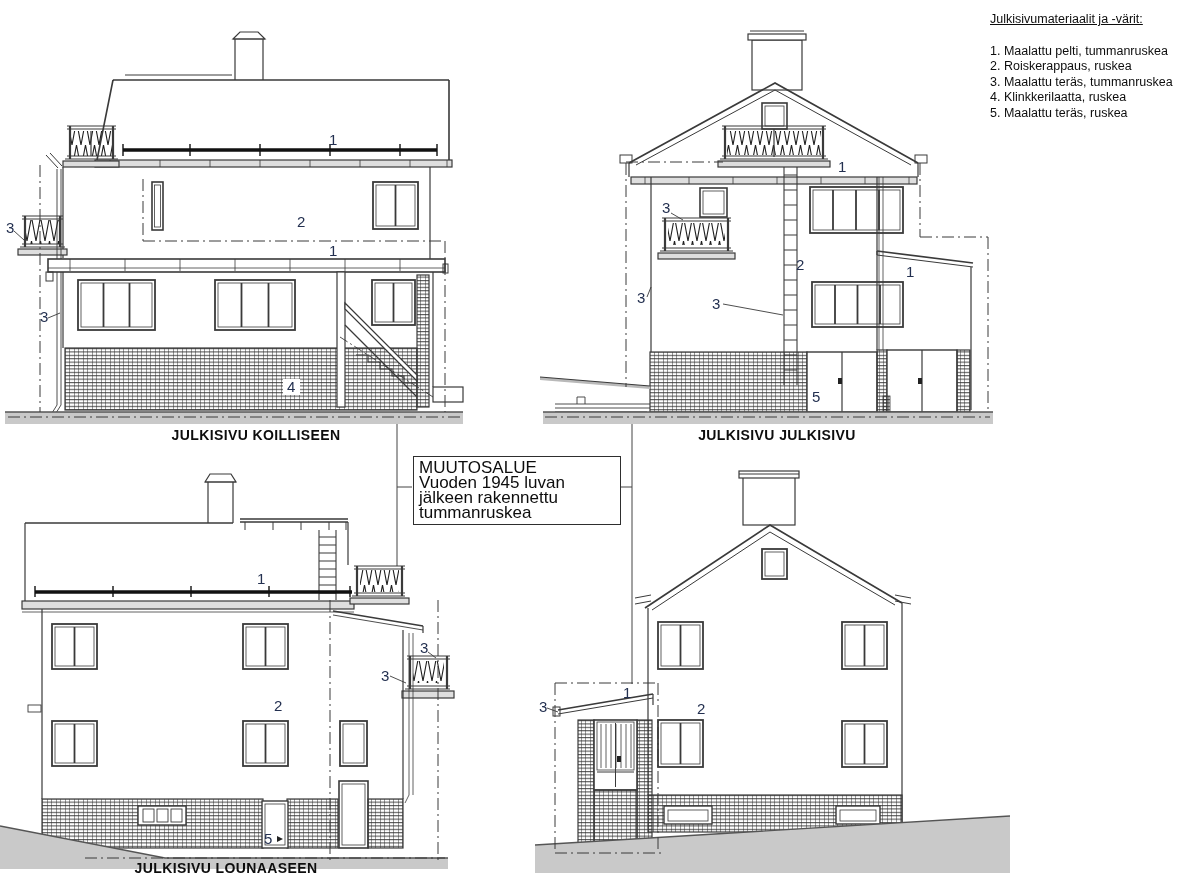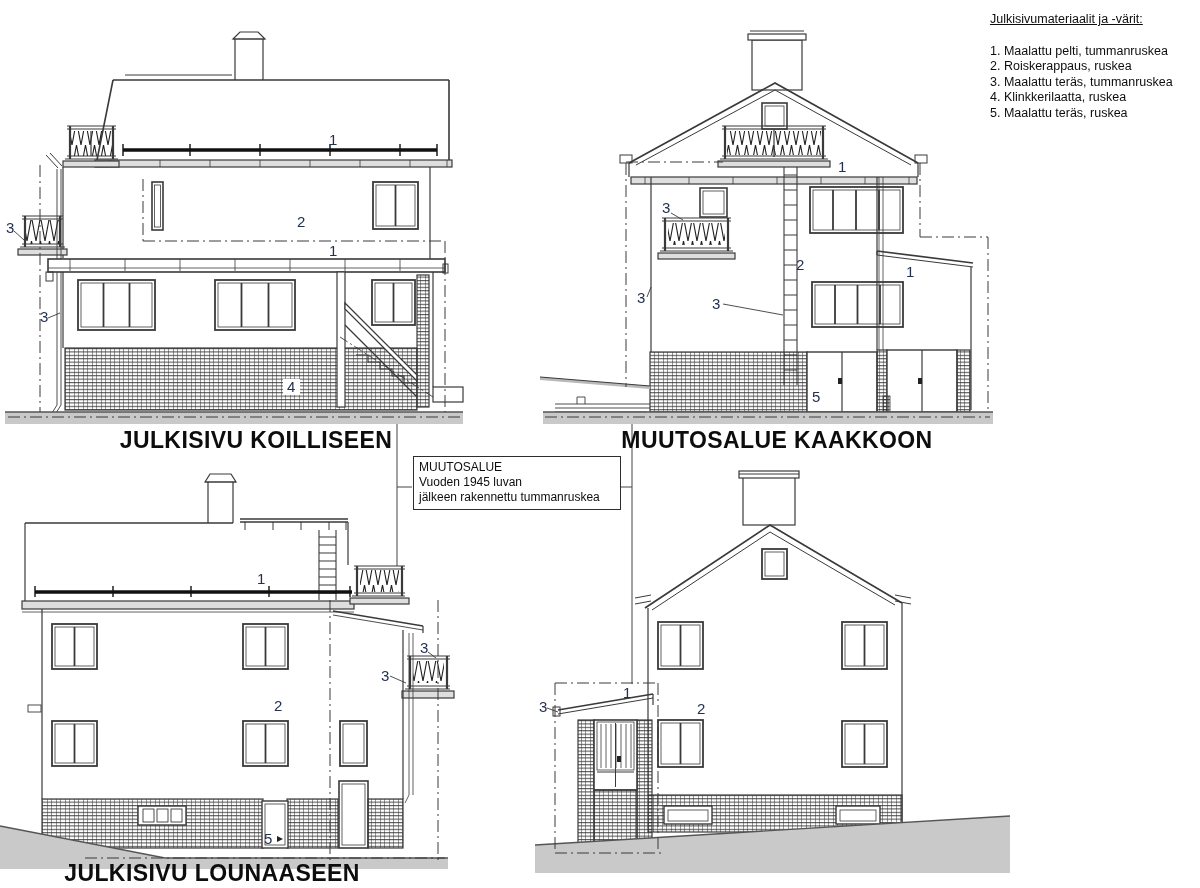--- a/index.html
+++ b/index.html
@@ -1,23 +1,23 @@
 <!DOCTYPE html>
 <html><head>
 <meta charset="utf-8">
 <style>
   html,body{margin:0;padding:0;background:#ffffff;}
   body{width:1200px;height:888px;position:relative;font-family:"Liberation Sans",sans-serif;color:#111;}
   .stage{position:absolute;inset:0;width:1200px;height:888px;overflow:hidden;}
   svg{position:absolute;display:block;}
-  .facade-title{position:absolute;width:320px;text-align:center;font-size:23px;font-weight:bold;letter-spacing:.4px;color:#0d0d0d;white-space:nowrap;}
+  .facade-title{position:absolute;width:320px;text-align:center;font-size:14px;font-weight:bold;letter-spacing:.4px;color:#0d0d0d;white-space:nowrap;}
   .legend{position:absolute;left:990px;top:12px;width:215px;font-size:12.5px;line-height:15.5px;color:#0d0d0d;}
   .legend .legend-title{text-decoration:underline;margin-bottom:16px;}
   .legend ul{list-style:none;margin:0;padding:0;}
-  .anno-box{position:absolute;left:413px;top:456px;width:196px;border:1.3px solid #2e2e2e;background:#fff;font-size:12px;line-height:15px;padding:3px 5px 4px 5px;color:#0d0d0d;}
+  .anno-box{position:absolute;left:413px;top:456px;width:196px;border:1.3px solid #2e2e2e;background:#fff;font-size:17px;line-height:15px;padding:3px 5px 4px 5px;color:#0d0d0d;}
   text{font-family:"Liberation Sans",sans-serif;font-size:15px;fill:#233050;}
 </style>
 </head>
 <body>
 
 <div class="stage">
 
   <svg style="left:0;top:0" width="1200" height="888" viewBox="0 0 1200 888">
     <defs>
       <pattern id="brick" width="9" height="3.4" patternUnits="userSpaceOnUse">
@@ -417,22 +417,22 @@
       <g stroke-width=".9">
         <path d="M22,243 L33,247"></path>
       </g>
     </g>
     <text x="14" y="247">3</text>
     <text x="98" y="233">1</text>
     <text x="172" y="249">2</text>
   </svg>
 
   <div class="facade-title" style="left:96px;top:427px">JULKISIVU KOILLISEEN</div>
-  <div class="facade-title" style="left:617px;top:427px">MUUTOSALUE KAAKKOON</div>
-  <div class="facade-title" style="left:52px;top:860px">JULKISIVU LOUNAASEEN</div>
+  <div class="facade-title" style="left:617px;top:427px">JULKISIVU JULKISIVU</div>
+  <div class="facade-title" style="left:66px;top:860px">JULKISIVU LOUNAASEEN</div>
 
   <div class="legend">
     <div class="legend-title">Julkisivumateriaalit ja -värit:</div>
     <ul>
       <li>1. Maalattu pelti, tummanruskea</li>
       <li>2. Roiskerappaus, ruskea</li>
       <li>3. Maalattu teräs, tummanruskea</li>
       <li>4. Klinkkerilaatta, ruskea</li>
       <li>5. Maalattu teräs, ruskea</li>
     </ul>

